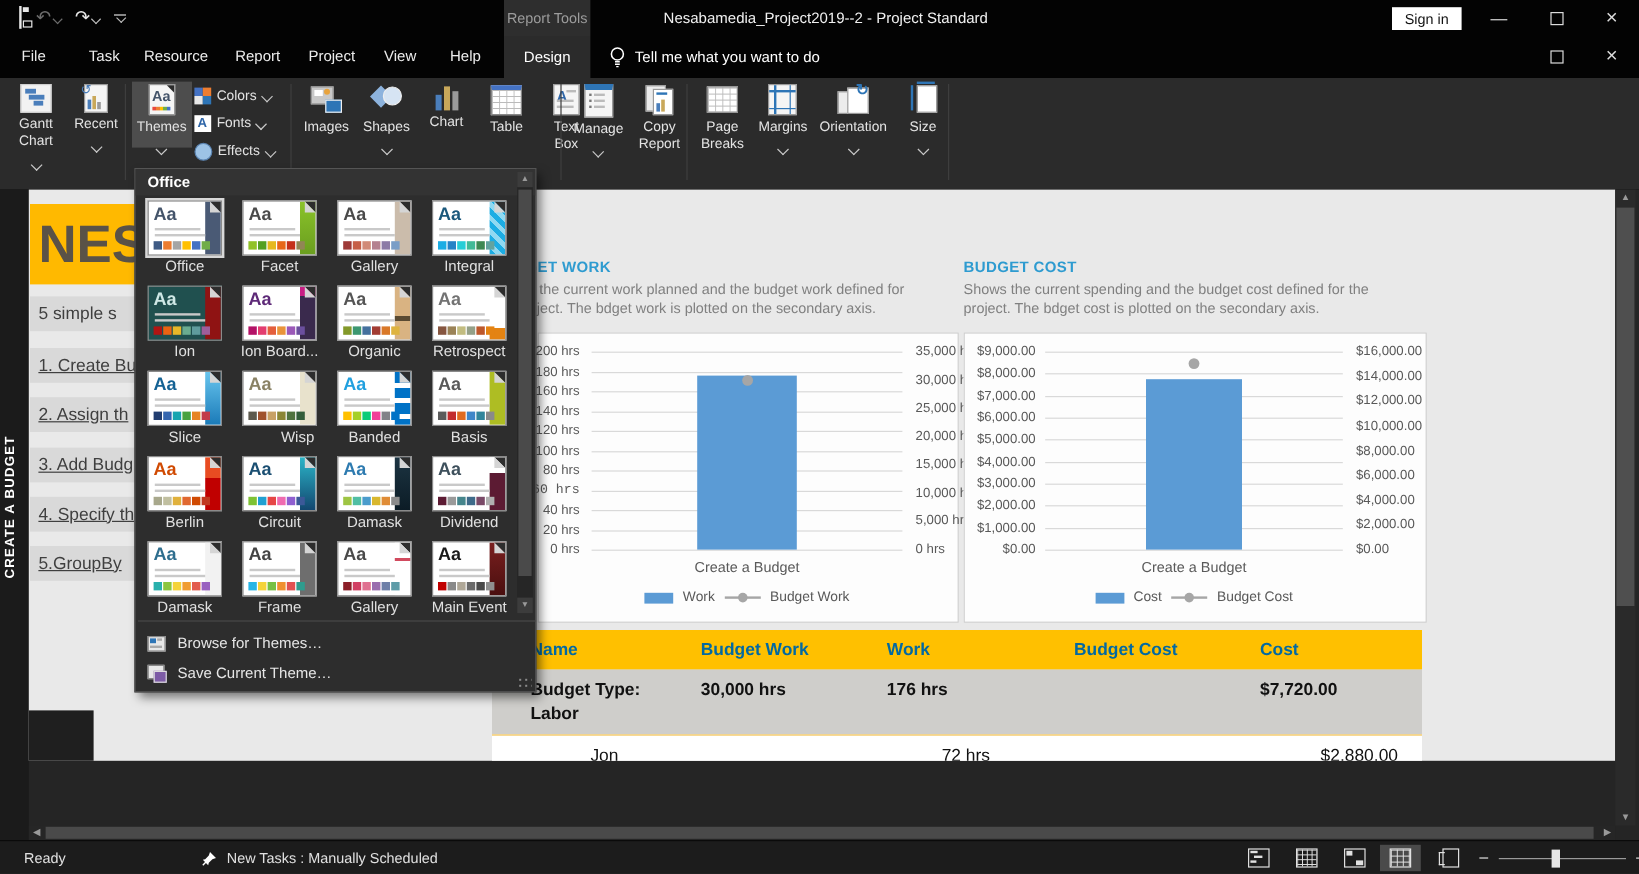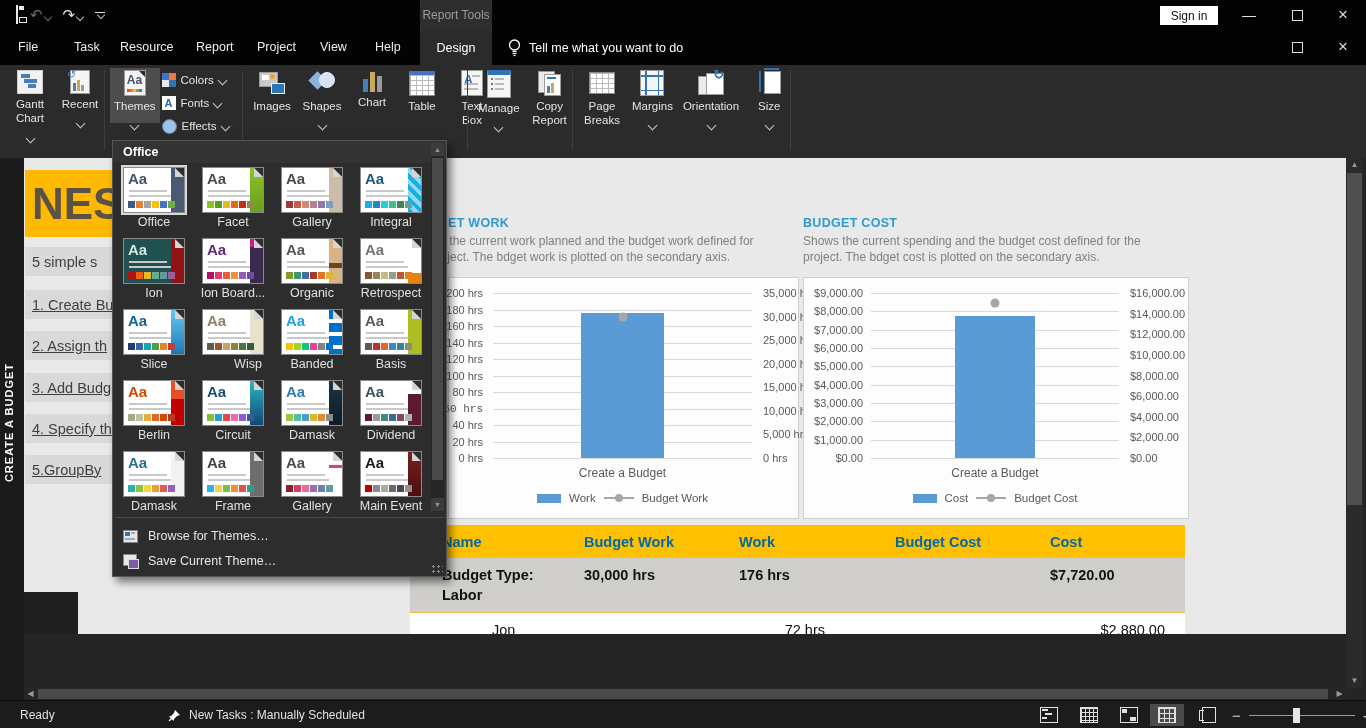--- a/index.html
+++ b/index.html
@@ -149,20 +149,21 @@
   <div id="titlebar">
     <div class="qat">
       <span><span class="savebox"></span></span>
       <span class="qicon dim">↶<span class="tinychev" style="border-color:#6d6d6d"></span></span>
       <span class="qicon">↷<span class="tinychev"></span></span>
       <span class="qcustom">
           <span class="tinychev"></span>
         </span>
     </div>
     <div id="ctx-tab">Report Tools</div>
+    <div id="win-title">Nesabamedia_Project2019--2  -  Project Standard</div>
     <div id="signin">Sign in</div>
     <div class="wc" style="left:1232px">—</div>
     <div class="wc" style="left:1280px">
         <span class="restore-ic"></span>
       </div>
     <div class="wc" style="left:1326px;font-size:17px">×</div>
   </div>
 
   <div id="menubar">
     <div class="mtab" style="left:12px">File</div>

